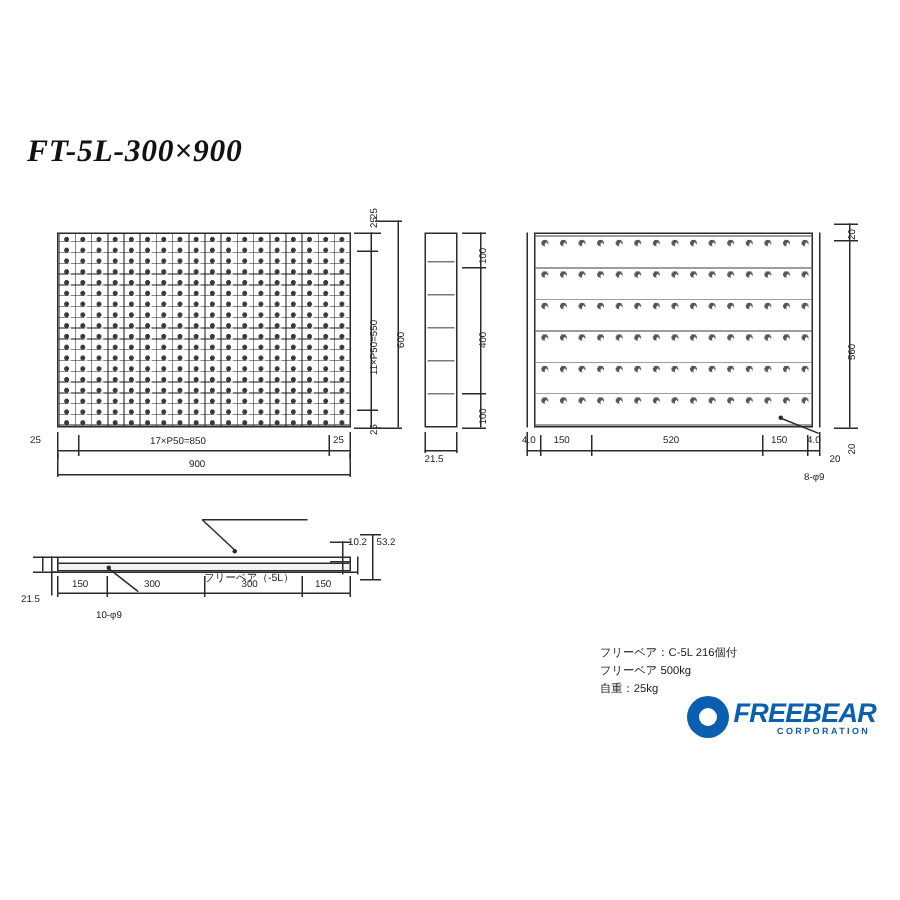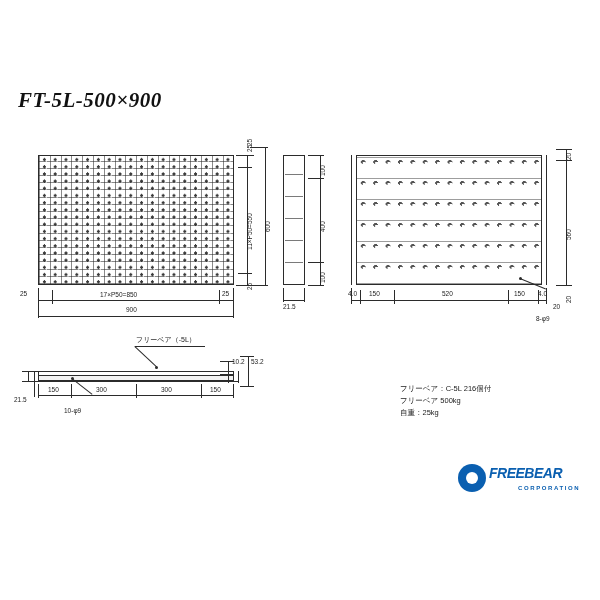--- a/index.html
+++ b/index.html
@@ -135,20 +135,21 @@
     height: 1px;
     transform-origin: 0 0;
   }
   
   .note {
     position: absolute;
     font-size: 7.5px;
     color: #1a1a1a;
     white-space: nowrap;
     line-height: 12px;
+    margin-top: 46px;
   }
   
   #logo {
     position: absolute;
     left: 458px;
     top: 460px;
     width: 126px;
     height: 40px;
   }
   #logo .mark {
@@ -170,21 +171,21 @@
     border-radius: 50%;
     background: #ffffff;
   }
   #logo .word {
     position: absolute;
     left: 31px;
     top: 5px;
     font-family: "Liberation Sans", sans-serif;
     font-weight: bold;
     font-style: italic;
-    font-size: 14px;
+    font-size: 18px;
     letter-spacing: -0.5px;
     color: #0a5fb0;
   }
   #logo .sub {
     position: absolute;
     left: 60px;
     top: 25px;
     font-family: "Liberation Sans", sans-serif;
     font-weight: bold;
     font-size: 6px;
@@ -197,21 +198,21 @@
     height: 3px;
     background: #2b2b2b;
     border-radius: 50%;
   }
 </style>
 </head>
 <body>
 
 <div id="page">
 
-  <div class="title">FT-5L-500×900</div>
+  <div class="title">FT-5L-300×900</div>
 
   <div id="plan-view"></div>
 
   <div class="ln lnh" style="left:38px; top:300px; width:196px;"></div>
   <div class="ln lnv" style="left:38px; top:288px; height:18px;"></div>
   <div class="ln lnv" style="left:233px; top:288px; height:18px;"></div>
   <div class="ln lnv" style="left:52px; top:290px; height:14px;"></div>
   <div class="ln lnv" style="left:219px; top:290px; height:14px;"></div>
   <div class="dim" style="left:20px; top:290px;">25</div>
   <div class="dim" style="left:222px; top:290px;">25</div>

